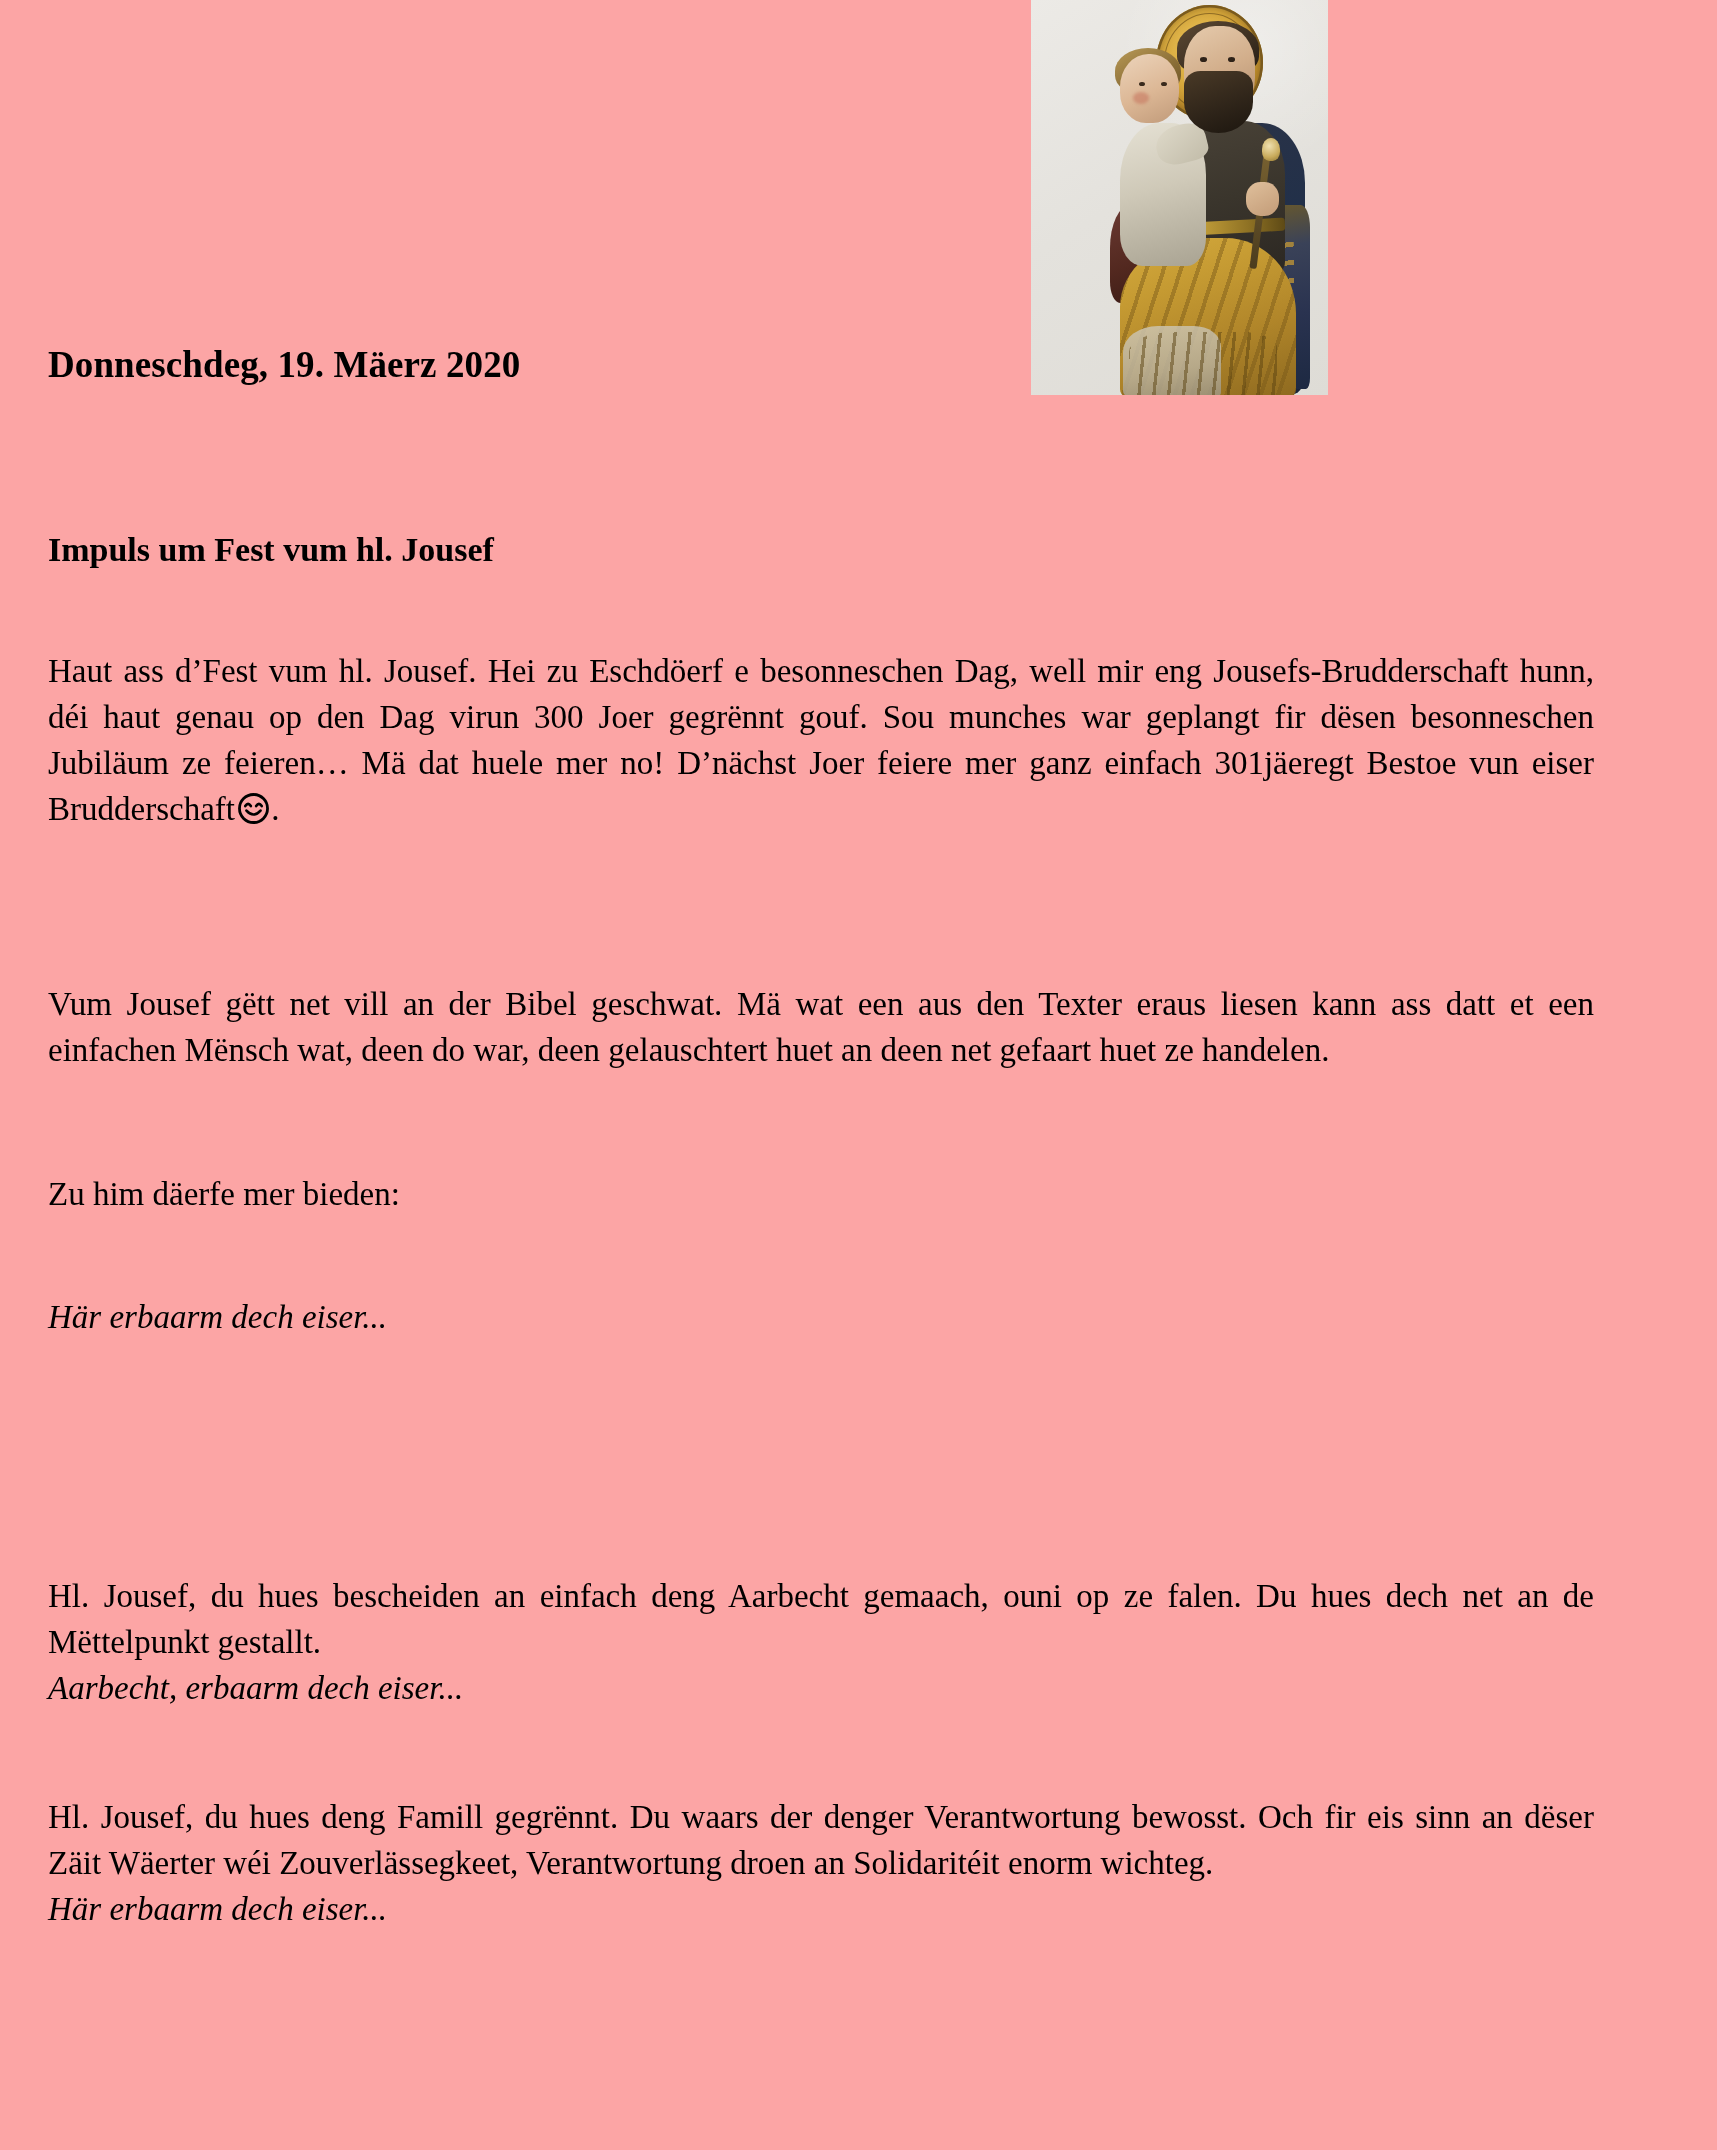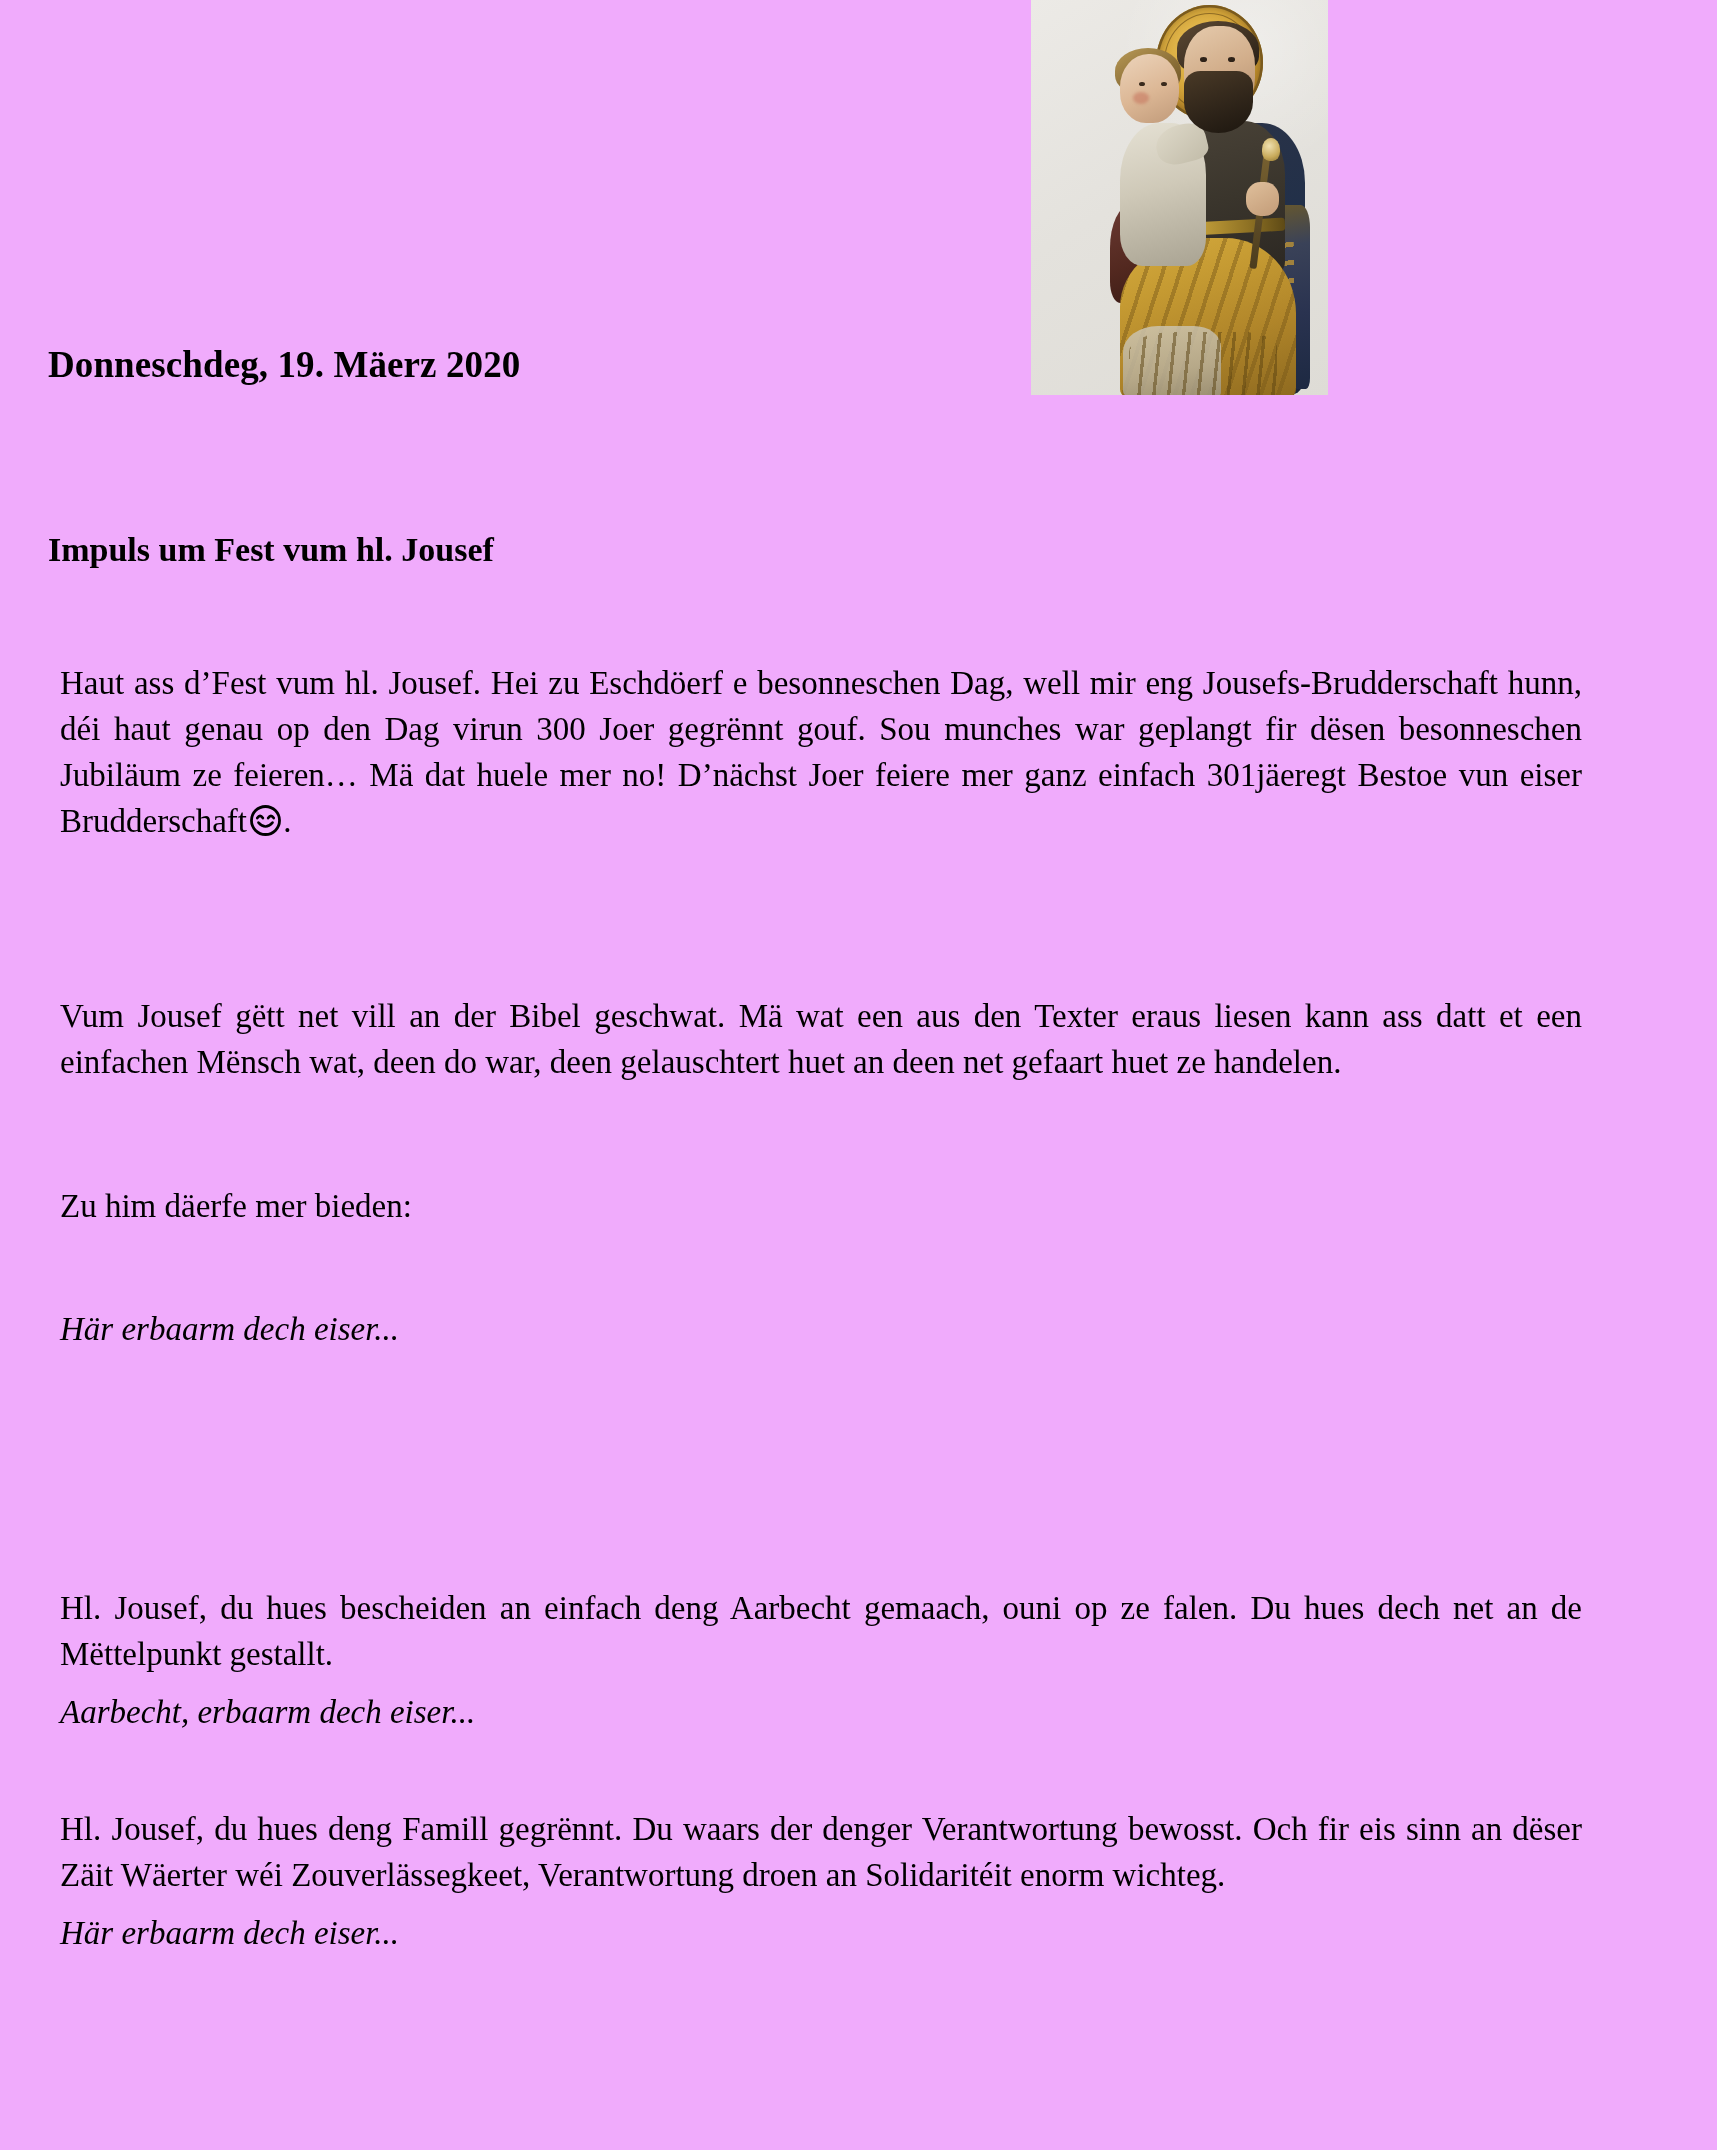--- a/index.html
+++ b/index.html
@@ -13,21 +13,21 @@
     font-family: "Liberation Serif", "DejaVu Serif", serif;
     color: #000000;
     position: relative;
     overflow: hidden;
   }
 
   .page {
     position: relative;
     width: 1718px;
     height: 2151px;
-    background: #f0abfc;
+    background: #fca5a5;
   }
 
   
   .photo-wrap {
     position: absolute;
     left: 1031px;
     top: 0px;
     width: 297px;
     height: 395px;
     overflow: hidden;
@@ -267,21 +267,21 @@
     text-justify: inter-word;
   }
   .body-block.p1 { top: 648px; }
   .body-block.p2 { top: 981px; }
   .body-block.p3 { top: 1171px; }
   .body-block.p4 { top: 1294px; }
   .body-block.p5 { top: 1573px; }
   .body-block.p6 { top: 1794px; }
 
   .body-block p {
-    margin: 12px;
+    margin: 0;
   }
   .body-block p.justified {
     text-align: justify;
   }
   
   .body-block p.lastline {
     text-align: left;
   }
   .resp {
     font-style: italic;

